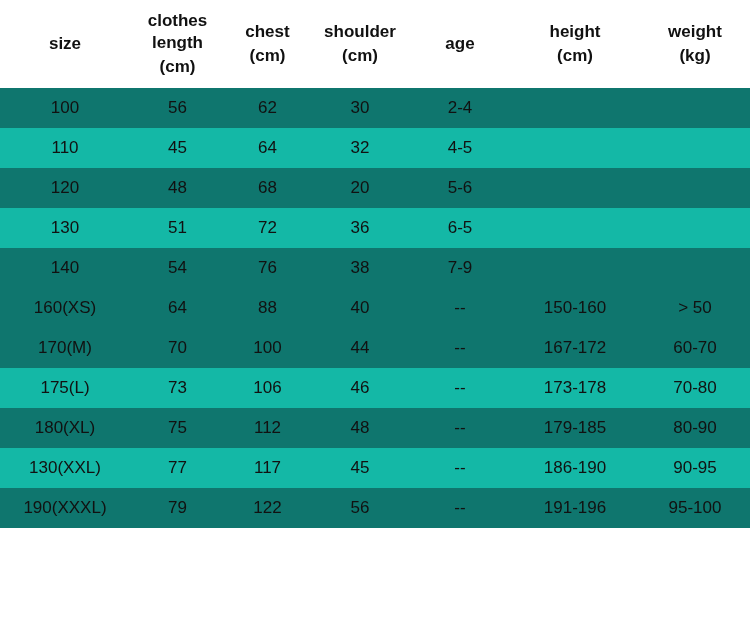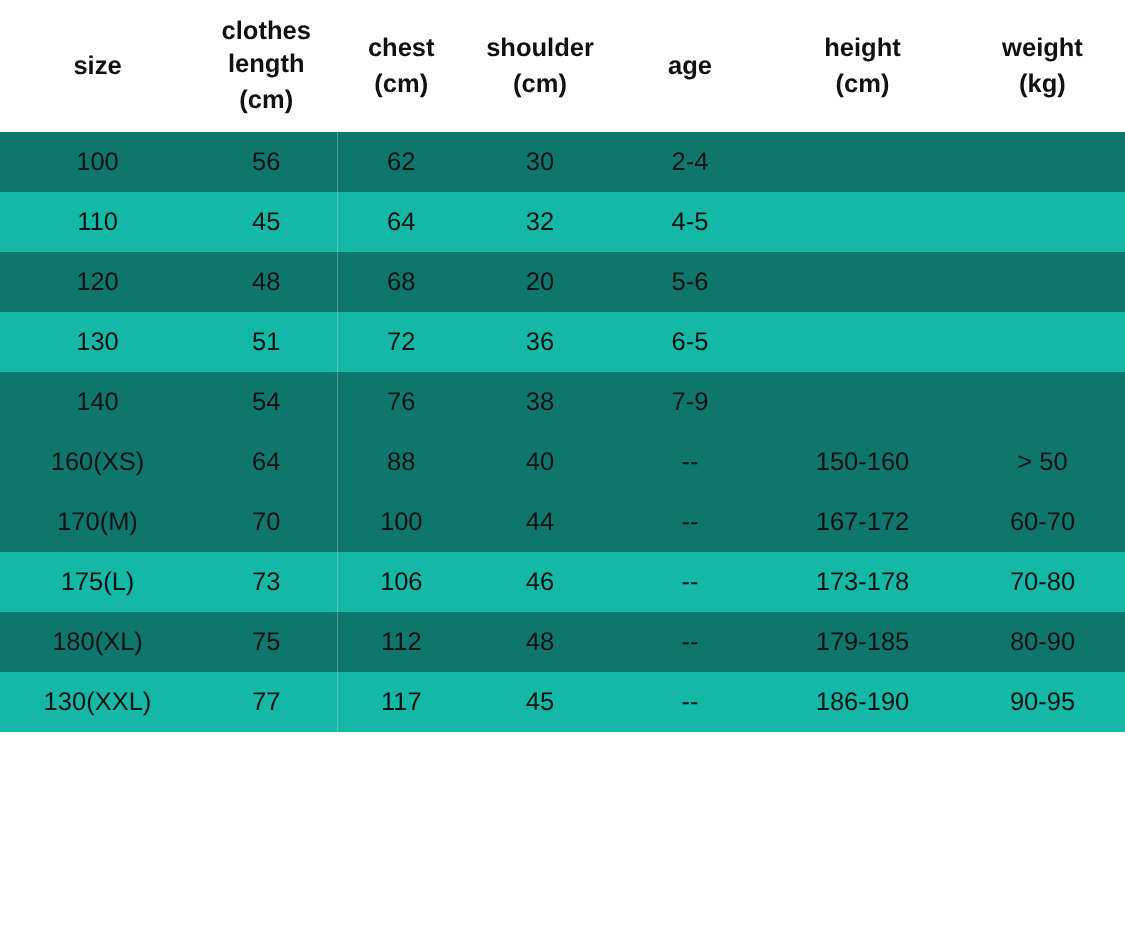--- a/index.html
+++ b/index.html
@@ -195,15 +195,24 @@
       </tr>
       <tr class="row-even">
         <td>130(XXL)</td>
         <td>77</td>
         <td>117</td>
         <td>45</td>
         <td>--</td>
         <td>186-190</td>
         <td>90-95</td>
       </tr>
+      <tr class="row-odd">
+        <td>190(XXXL)</td>
+        <td>79</td>
+        <td>122</td>
+        <td>56</td>
+        <td>--</td>
+        <td>191-196</td>
+        <td>95-100</td>
+      </tr>
     </tbody>
 </table>
 <div class="bottom-strip"></div>
 
 </body></html>

